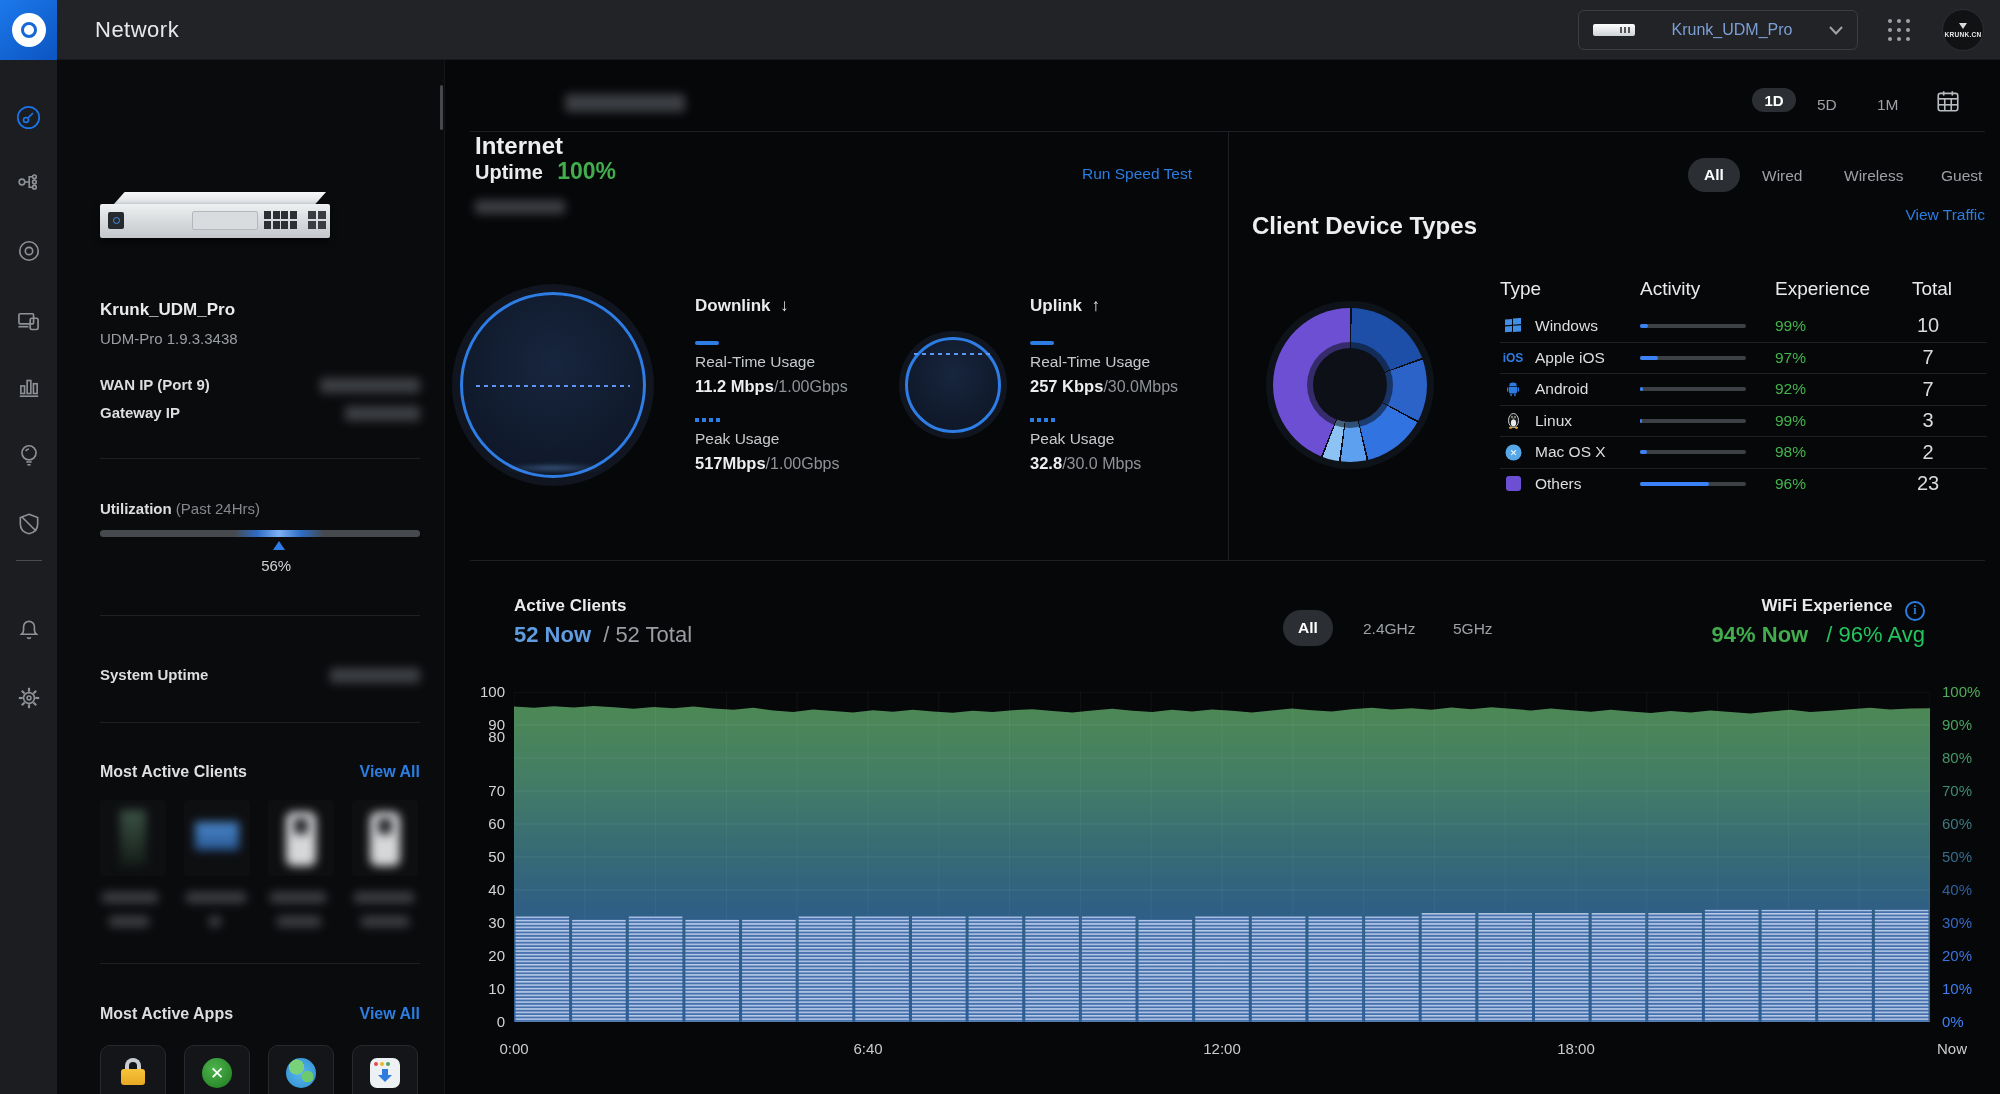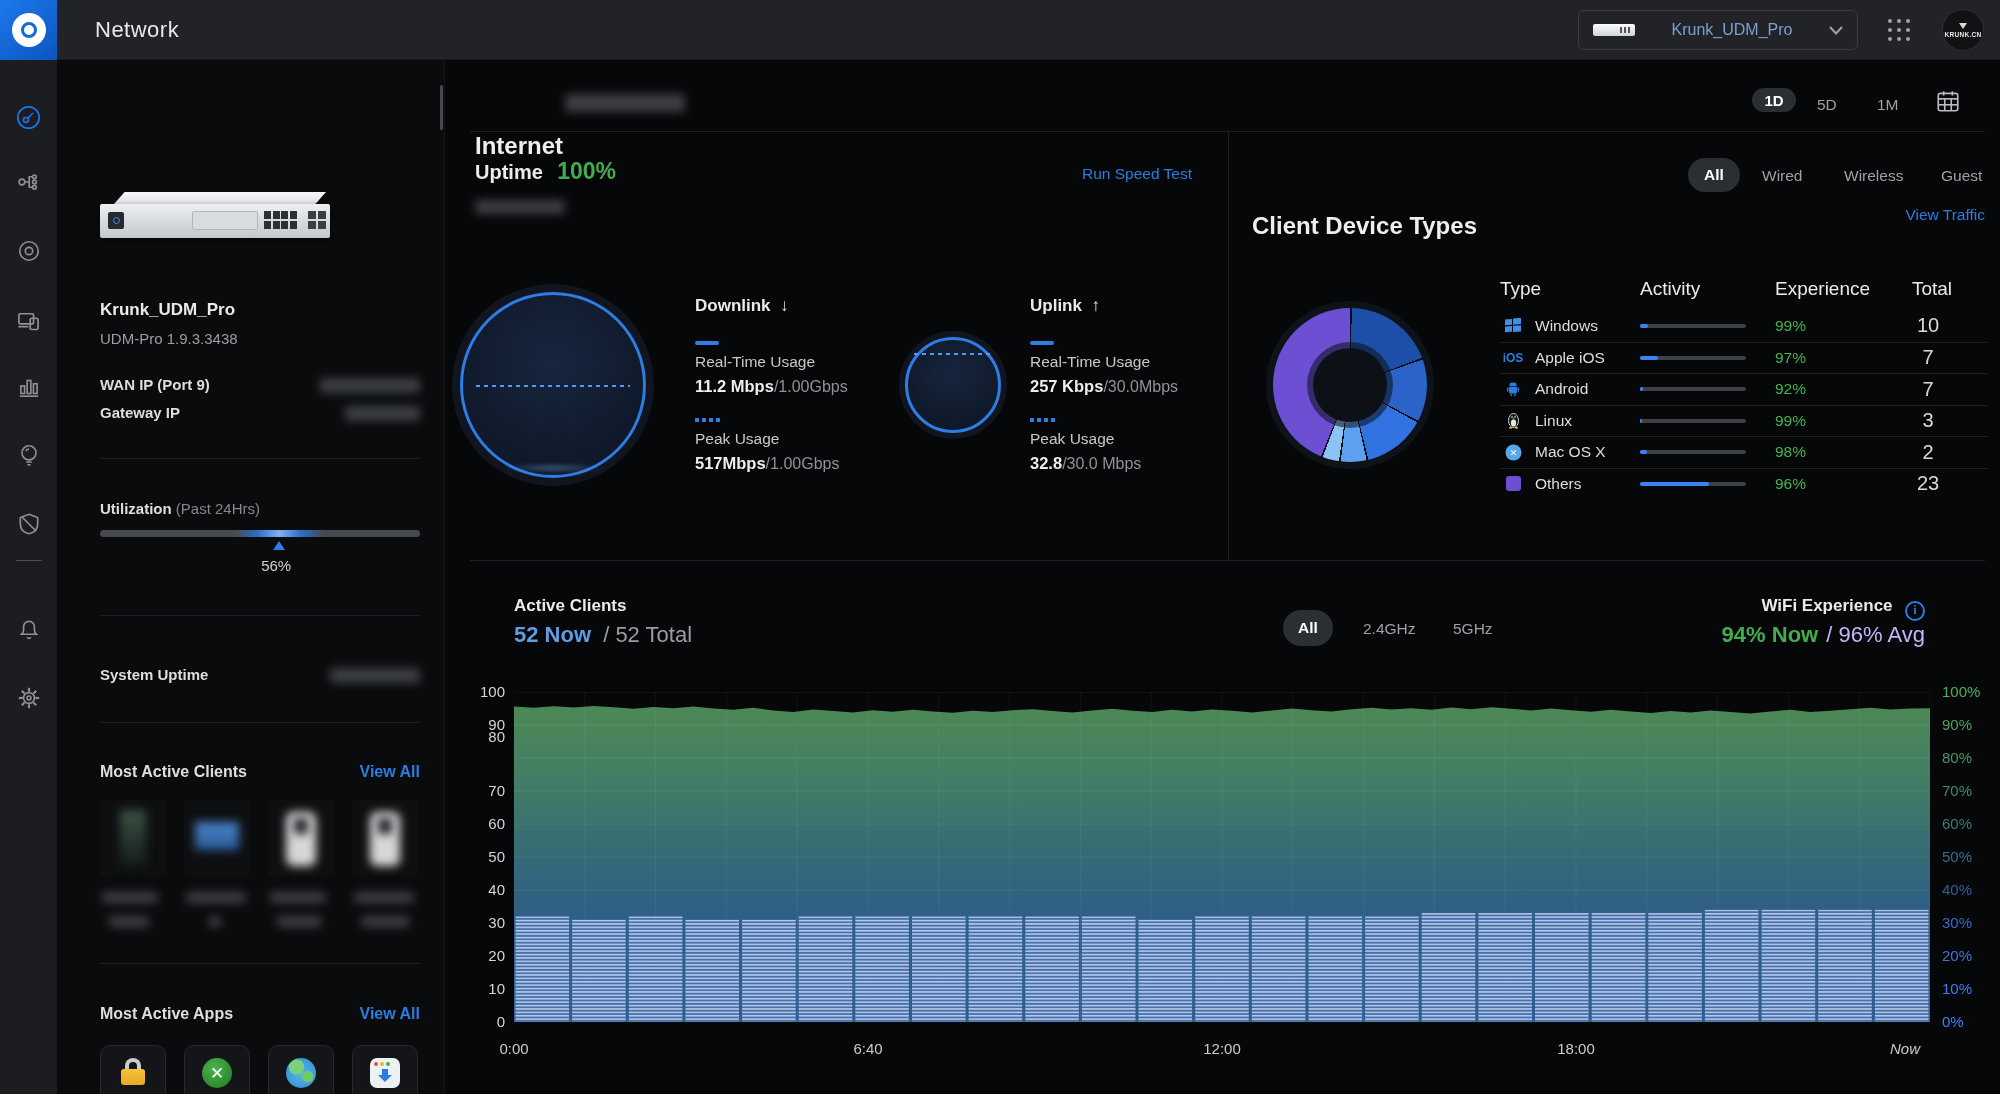--- a/index.html
+++ b/index.html
@@ -534,21 +534,21 @@
     <div class="abs pill" style="left:838px;top:550px;width:50px;height:36px;font-size:15.5px;border-radius:18px">All</div>
     <div class="abs tab-txt" style="left:918px;top:560px">2.4GHz</div>
     <div class="abs tab-txt" style="left:1008px;top:560px">5GHz</div>
 
     <div class="abs" style="left:1100px;top:536px;width:380px;text-align:right">
       <span style="font-size:17px;font-weight:bold;color:#e9ebec">WiFi Experience</span>
       <span class="info-i" style="margin-left:8px;vertical-align:-3px">i</span>
     </div>
     <div class="abs" style="left:1100px;top:562px;width:380px;text-align:right;font-size:22px">
       <b style="color:#41ad4c">94% Now</b>
-      <span style="color:#c4b5fd;margin-left:2px">/ 96% Avg</span>
+      <span style="color:#22c55e;margin-left:12px">/ 96% Avg</span>
     </div>
 
     <svg id="chart" class="abs" style="left:69px;top:632px" width="1416" height="330">
         <defs>
           <linearGradient id="areaGrad" x1="0" y1="0" x2="0" y2="1">
             <stop offset="0%" stop-color="#4f8d57"></stop>
             <stop offset="25%" stop-color="#44806a"></stop>
             <stop offset="45%" stop-color="#386f77"></stop>
             <stop offset="65%" stop-color="#306289"></stop>
             <stop offset="100%" stop-color="#2f5f98"></stop>
@@ -639,15 +639,15 @@
       <span class="ax-r abs" style="left: 1497px; top: 788px; color: rgb(53, 109, 142);">50%</span>
       <span class="ax-r abs" style="left: 1497px; top: 821px; color: rgb(47, 95, 156);">40%</span>
       <span class="ax-r abs" style="left: 1497px; top: 854px; color: rgb(53, 104, 198);">30%</span>
       <span class="ax-r abs" style="left: 1497px; top: 887px; color: rgb(58, 116, 224);">20%</span>
       <span class="ax-r abs" style="left: 1497px; top: 920px; color: rgb(61, 125, 240);">10%</span>
       <span class="ax-r abs" style="left: 1497px; top: 953px; color: rgb(58, 130, 248);">0%</span>
       <span class="ax-x abs" style="left: 69px; top: 980px;">0:00</span>
       <span class="ax-x abs" style="left: 423px; top: 980px;">6:40</span>
       <span class="ax-x abs" style="left: 777px; top: 980px;">12:00</span>
       <span class="ax-x abs" style="left: 1131px; top: 980px;">18:00</span>
-      <span class="ax-x abs" style="left: 1460px; top: 980px; font-style: italic;">Now</span>
+      <span class="ax-x abs" style="left: 1507px; top: 980px;">Now</span>
     </main>
 </div>
 
 </body></html>

